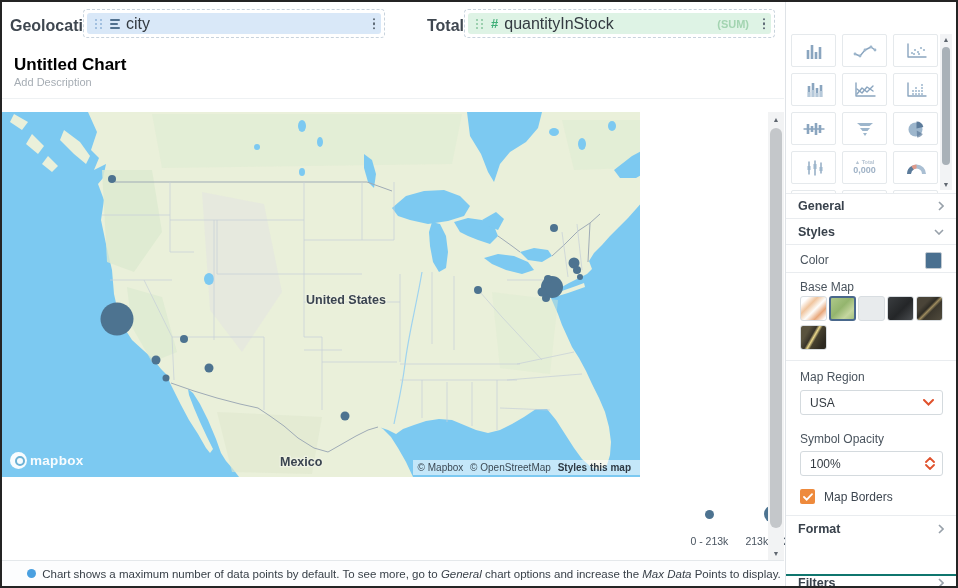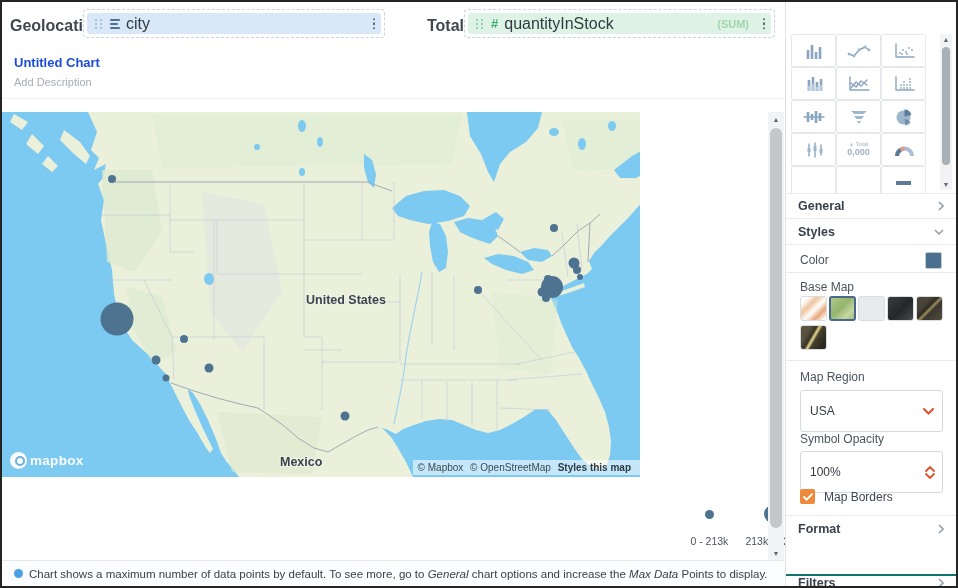--- a/index.html
+++ b/index.html
@@ -17,21 +17,21 @@
   .blue .dragdots i{background:#8fb3d9;}
   .green .dragdots i{background:#86c49c;}
   .listicon{display:inline-block;margin-left:7px;}
   .listicon b{display:block;height:2px;background:#51718f;margin:2px 0;border-radius:1px;}
   .hashicon{margin-left:7px;color:#3fae77;font-size:13px;font-weight:700;}
   .kebab{position:absolute;right:6px;top:50%;transform:translateY(-50%);display:flex;flex-direction:column;gap:2px;cursor:pointer;}
   .kebab i{width:2.5px;height:2.5px;border-radius:50%;background:#5a6672;display:block;}
   .sumtag{position:absolute;right:22px;font-size:11px;color:#a3d4b1;font-weight:600;}
   
   .titleblock{position:absolute;left:0;top:43px;width:782px;height:53px;border-bottom:1px solid #eef1f3;background:#fff;}
-  .charttitle{position:absolute;left:12px;top:10px;font-size:13px;font-weight:700;color:#1d4ed8;text-align:right;}
+  .charttitle{position:absolute;left:12px;top:10px;font-size:17px;font-weight:700;color:#000000;text-align:right;}
   .chartdesc{position:absolute;left:12px;top:31px;font-size:11px;color:#a6adb4;}
   
   .map{position:absolute;left:0;top:110px;width:638px;height:365px;background:#7cc9f1;overflow:hidden;cursor:grab;}
   .tooltip{position:absolute;left:556px;top:168px;width:68px;height:38px;background:#fff;border-radius:5px;box-shadow:0 1px 6px rgba(0,0,0,.25);display:flex;align-items:center;justify-content:center;font-size:12px;color:#5f6b76;}
   .tooltip:before{content:"";position:absolute;left:-4px;top:15px;width:9px;height:9px;background:#fff;transform:rotate(45deg);}
   .attrib{position:absolute;right:0;bottom:2px;height:15px;line-height:15px;background:rgba(255,255,255,.55);padding:0 5px;font-size:10px;color:#3c4a55;white-space:nowrap;}
   .attrib .lnk{margin-right:4px;}
   .attrib .bold{font-weight:700;color:#2e3a44;}
   .mblogo{position:absolute;left:8px;bottom:8px;display:flex;align-items:center;opacity:.95;}
   .mblogo .circ{width:17px;height:17px;border-radius:50%;background:#fff;position:relative;margin-right:3px;}
@@ -47,51 +47,51 @@
   .legend-item .lbl{font-size:10.5px;color:#495460;white-space:nowrap;margin-top:2px;}
   
   .vscroll{position:absolute;background:#f2f3f4;}
   .vscroll .arr{position:absolute;left:0;width:100%;height:14px;display:flex;align-items:center;justify-content:center;font-size:7px;color:#606770;cursor:pointer;}
   .vscroll .thumb{position:absolute;left:2px;right:2px;background:#c4c7ca;border-radius:6px;cursor:pointer;}
   .mainscroll{left:766px;top:110px;width:16px;height:448px;}
   .mainscroll .thumb{top:16px;height:400px;}
   .gridscroll{right:4px;top:3px;width:12px;height:156px;background:#f2f3f5;}
   .gridscroll .thumb{top:13px;height:118px;background:#a9b1b8;}
   
-  .notebar{position:absolute;left:0;top:558px;width:782px;height:26px;background:#fcfdfe;border-top:1px solid #e4e8eb;display:flex;align-items:center;padding-left:12px;box-sizing:border-box;}
+  .notebar{position:absolute;left:0;top:558px;width:782px;height:26px;background:#fcfdfe;border-top:1px solid #e4e8eb;display:flex;align-items:center;padding-left:22px;box-sizing:border-box;justify-content:center;}
   .notedot{width:9px;height:9px;border-radius:50%;background:#4aa0e0;margin-right:6px;flex:0 0 auto;}
   .notetext{font-size:11.5px;color:#373f47;white-space:nowrap;}
   .notetext .it{font-style:italic;}
   
   .sidebar{position:absolute;left:783px;top:0;width:171px;height:584px;background:#fff;border-left:1px solid #dfe3e7;box-sizing:border-box;}
   .sechead{position:absolute;left:0;width:100%;box-sizing:border-box;padding:0 12px;display:flex;align-items:center;justify-content:space-between;font-size:12.5px;font-weight:700;color:#39424c;cursor:pointer;background:#fff;}
   .chev{stroke:#98a1aa;stroke-width:1.6;fill:none;}
   .grid{position:absolute;left:0;top:29px;width:100%;height:162px;overflow:hidden;}
-  .cells{position:absolute;left:5px;top:3px;display:grid;grid-template-columns:45px 45px 45px;grid-auto-rows:33px;gap:0;}
+  .cells{position:absolute;left:5px;top:3px;display:grid;grid-template-columns:45px 45px 45px;grid-auto-rows:33px;gap:6px;}
   .ccell{border:1px solid #e5e9ec;border-radius:2px;background:#fff;display:flex;align-items:center;justify-content:center;cursor:pointer;box-sizing:border-box;}
   .icstroke{stroke:#8aa5bf;fill:none;stroke-width:1.4;stroke-linecap:round;stroke-linejoin:round;}
   .icthick{stroke:#8aa5bf;fill:none;stroke-width:2.6;stroke-linecap:butt;}
   .icfill{fill:#9db6cc;}
   .icdark{fill:#5c7b9a;}
   .sv{display:flex;flex-direction:column;align-items:center;line-height:1;}
   .sv .tot{font-size:5.5px;color:#b6c4d2;font-weight:700;}
   .sv .val{font-size:9px;color:#9fb2c6;font-weight:700;margin-top:1px;}
   .row{position:absolute;left:0;width:100%;box-sizing:border-box;padding:0 14px;font-size:12px;color:#4a545e;}
   .swatch{position:absolute;right:14px;width:15px;height:15px;border:1px solid #c2cad1;border-radius:2px;cursor:pointer;}
   .bmrow{position:absolute;left:14px;display:flex;gap:2px;}
   .bm{width:27px;height:25px;border:1px solid #d8dde1;border-radius:3px;box-sizing:border-box;cursor:pointer;}
   .bm.sel{border:2px solid #49688c;}
   .bm-pencil{background:linear-gradient(135deg,#fff 15%,#f0c59e 35%,#fdfdfb 55%,#e8a87c 75%,#fff 95%);}
   .bm-streets{background:linear-gradient(135deg,#aec98a 0%,#94b56e 45%,#c4d69f 75%,#a3c07e 100%);}
   .bm-light{background:linear-gradient(135deg,#f4f6f7,#dcе1e4 55%,#ecеff1);background-color:#e8ebed;}
   .bm-dark{background:linear-gradient(135deg,#3a3d40,#242628 55%,#4a4d50);}
   .bm-satellite{background:linear-gradient(135deg,#4a4438 30%,#2e2b24 45%,#9c8a5e 52%,#3b372d 60%,#524c3e);}
   .bm-satellite-streets{background:linear-gradient(120deg,#59533f 25%,#38342a 42%,#ecd98c 50%,#46412f 58%,#2c2920 85%);}
   .divline{position:absolute;left:0;width:100%;border-top:1px solid #e9ecef;}
-  .selectbox,.inputbox{position:absolute;left:14px;width:143px;height:42px;border:1px solid #d4dade;border-radius:3px;box-sizing:border-box;background:#fff;display:flex;align-items:center;padding-left:9px;font-size:12px;color:#333a41;cursor:pointer;}
+  .selectbox,.inputbox{position:absolute;left:14px;width:143px;height:25px;border:1px solid #d4dade;border-radius:3px;box-sizing:border-box;background:#fff;display:flex;align-items:center;padding-left:9px;font-size:12px;color:#333a41;cursor:pointer;}
   .ochev{position:absolute;right:8px;}
   .steppers{position:absolute;right:7px;display:flex;flex-direction:column;gap:1px;cursor:pointer;}
   .checkbox{position:absolute;left:14px;width:15px;height:15px;border-radius:2px;background:#ee8a3c;display:flex;align-items:center;justify-content:center;cursor:pointer;}
   .cklabel{position:absolute;left:38px;font-size:12px;color:#3d4650;}
 </style>
 </head>
 <body>
 
 <div class="frame">
 

